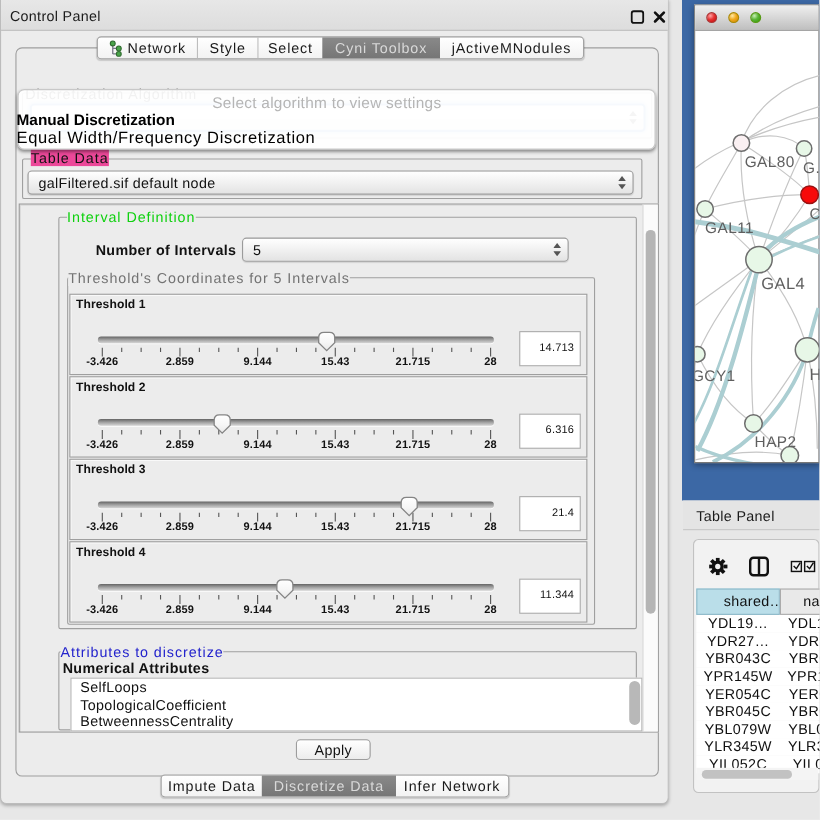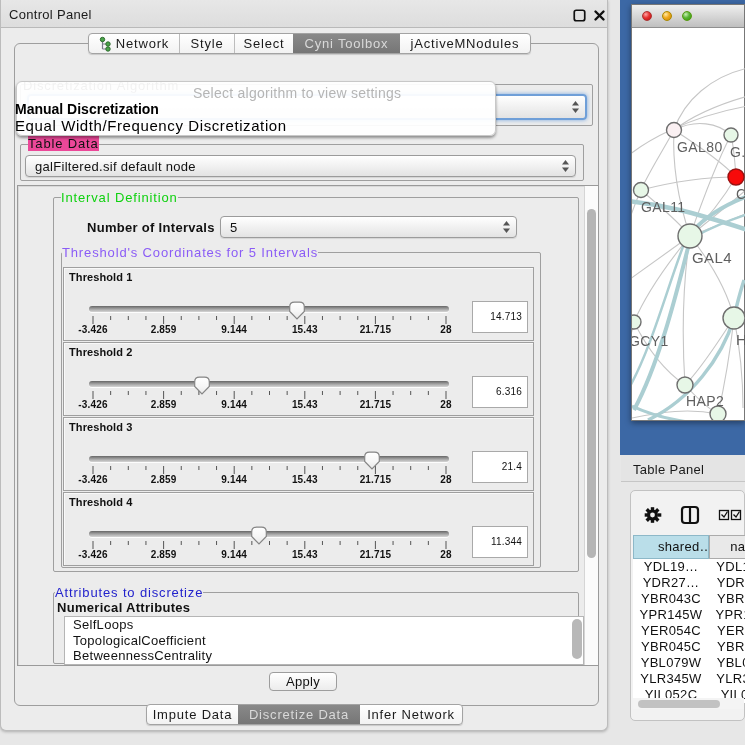--- a/index.html
+++ b/index.html
@@ -46,21 +46,21 @@
 .thr .field { position:absolute; left:408px; top:33px; width:56px; height:32px; background:#fff; border:1px solid #a9a9a9; font-size:10px; color:#111; text-align:right; line-height:30px; padding-right:5px; letter-spacing:0.2px; }
 
 
 #attrlist { position:absolute; background:#fff; border:1px solid #b5b5b5; font-size:13px; color:#111; }
 #attrlist div { padding-left:8px; height:15.7px; line-height:15.7px; }
 
 
 #applybtn { left:268px; top:672px; width:68px; height:19px; background:linear-gradient(#ffffff,#ececec); border:1px solid #9d9d9d; border-radius:4px; text-align:center; font-size:13px; line-height:17px; color:#111; }
 
 
-#popup { left:15px; top:81px; width:480px; height:55px; background:rgba(255,255,255,0.94); border:1px solid #c8c8c8; border-radius:6px; box-shadow:0 2px 3px rgba(0,0,0,0.4); }
+#popup { left:15px; top:81px; width:580px; height:55px; background:rgba(255,255,255,0.94); border:1px solid #c8c8c8; border-radius:6px; box-shadow:0 2px 3px rgba(0,0,0,0.4); }
 #popup .ghost { position:absolute; left:176px; top:3px; font-size:14px; letter-spacing:0.25px; color:#b5b5b5; }
 #popup .it1 { position:absolute; left:-2px; top:19px; font-size:14px; font-weight:bold; letter-spacing:0; color:#000; }
 #popup .it2 { position:absolute; left:-2px; top:35px; font-size:15px; letter-spacing:0.6px; color:#000; }
 
 
 #bluebg { left:620px; top:0; width:125px; height:455px; background:#3c68a5; }
 #netwin { left:631px; top:4px; width:114px; height:417px; background:#fff; border:1px solid #777; box-shadow:0 2px 6px rgba(0,0,0,0.4);padding-left:16px; }
 #nettitle { position:absolute; left:0; top:0; width:100%; height:23px; background:linear-gradient(#efefef,#bfbfbf); border-bottom:1px solid #8f8f8f; }
 .tl { position:absolute; top:6px; width:10px; height:10px; border-radius:50%; }
 #tlr { left:10px;  background:radial-gradient(circle at 35% 30%, #ffa5a5, #e63333 45%, #c00909); border:1px solid #a33; }
@@ -271,21 +271,21 @@
   <div class="abs" style="left:86px;top:220px;font-size:13px;font-weight:bold;color:#111;">Number of Intervals</div>
   <div class="combo" style="left:219px;top:216px;width:297px;height:22px;">
     <div class="txt">5</div>
     <svg class="arr" viewBox="0 0 7 12">
         <path d="M3.5 0 L7 4.5 H0 Z" fill="#555"></path>
         <path d="M3.5 12 L7 7.5 H0 Z" fill="#555"></path>
       </svg>
   </div>
 
   <div class="group" style="left:60px;top:252px;width:480px;height:316px;"></div>
-  <div class="gtitle" style="left:61px;top:245px;color:#8b5cf6;background:#ececec;">Threshold's Coordinates for 5 Intervals</div>
+  <div class="gtitle" style="left:61px;top:245px;color:#737373;background:#ececec;">Threshold's Coordinates for 5 Intervals</div>
 
   <div class="thr" style="top:267px;" id="thr1">
       <div class="ttl">Threshold 1</div>
       <div class="track"></div>
       <svg class="ticks" width="469" height="10">
         <line x1="29" y1="0" x2="29" y2="8" stroke="#555" stroke-width="1"></line>
         <line x1="46.65" y1="0" x2="46.65" y2="4" stroke="#555" stroke-width="1"></line>
         <line x1="64.3" y1="0" x2="64.3" y2="4" stroke="#555" stroke-width="1"></line>
         <line x1="81.95" y1="0" x2="81.95" y2="4" stroke="#555" stroke-width="1"></line>
         <line x1="99.6" y1="0" x2="99.6" y2="8" stroke="#555" stroke-width="1"></line>

